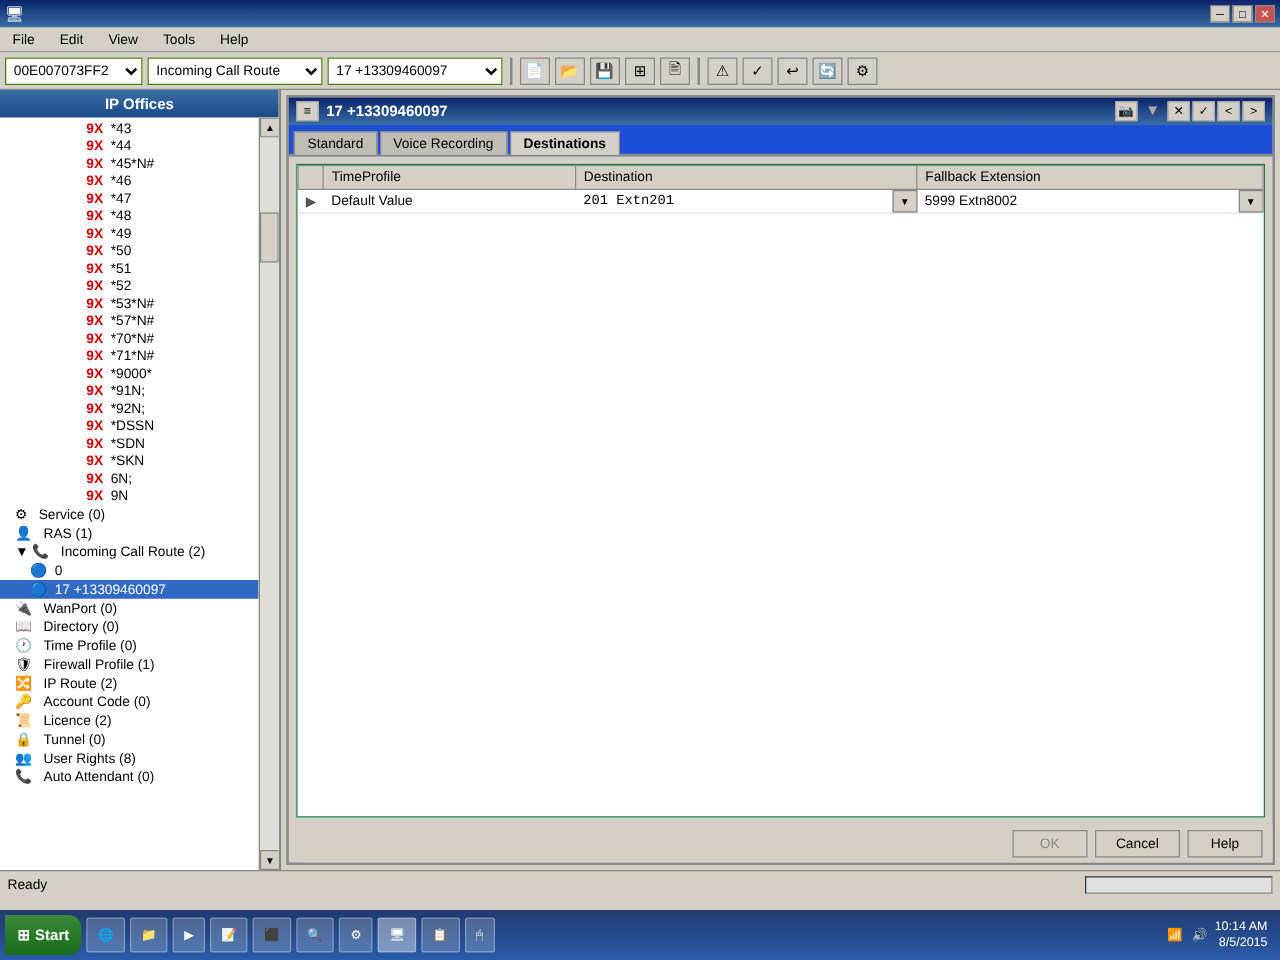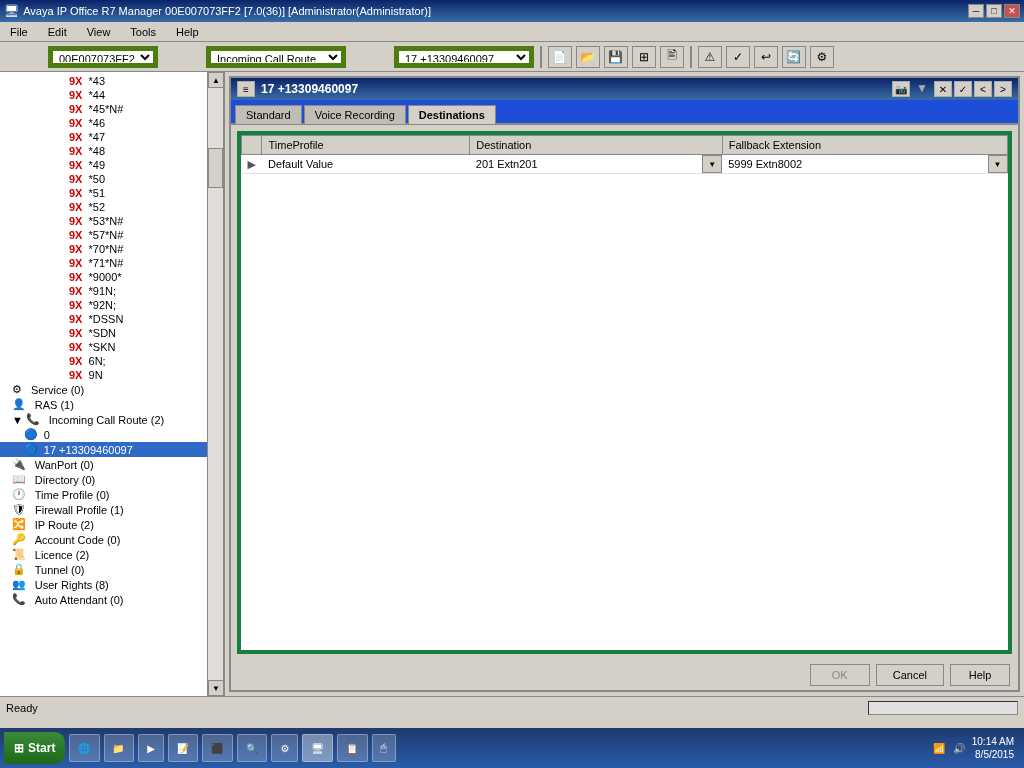--- a/index.html
+++ b/index.html
@@ -49,23 +49,22 @@
       display: flex;
       align-items: center;
       padding: 2px 4px;
       border-bottom: 1px solid #888;
       gap: 4px;
     }
     .toolbar-select {
       height: 22px;
       font-size: 11px;
       background: white;
-      border: 5px solid #4d7c0f;
+      border: 1px solid #4d7c0f;
       padding: 1px 2px;
-      margin-left: 44px;
     }
     .toolbar-btn {
       width: 24px; height: 22px;
       background: #d4d0c8;
       border: 1px solid #888;
       cursor: pointer;
       font-size: 12px;
       display: flex; align-items: center; justify-content: center;
     }
     .toolbar-sep { width: 2px; height: 22px; background: #888; margin: 0 2px; }
@@ -172,21 +171,21 @@
       background: #d4d0c8;
       font-weight: bold;
       z-index: 1;
     }
 
     
     .table-area {
       flex: 1;
       background: white;
       margin: 6px;
-      border: 4px solid #15803d;
+      border: 1px solid #15803d;
       overflow: auto;
     }
     table {
       width: 100%;
       border-collapse: collapse;
       font-size: 11px;
     }
     thead tr {
       background: #d4d0c8;
     }
@@ -333,21 +332,20 @@
       flex: 1;
       overflow: hidden;
     }
   </style>
 </head>
 <body>
 
 <div class="title-bar">
   <div class="title-bar-left">
     <span style="font-size:12px;">🖥</span>
-    <span>Avaya IP Office R7 Manager 00E007073FF2 [7.0(36)] [Administrator(Administrator)]</span>
   </div>
   <div class="title-bar-controls">
     <button class="title-bar-btn">─</button>
     <button class="title-bar-btn">□</button>
     <button class="title-bar-btn close">✕</button>
   </div>
 </div>
 
 <div class="menu-bar">
   <span class="menu-item">File</span>
@@ -377,20 +375,21 @@
   <button class="toolbar-btn" title="Warning">⚠</button>
   <button class="toolbar-btn" title="Check">✓</button>
   <button class="toolbar-btn">↩</button>
   <button class="toolbar-btn">🔄</button>
   <button class="toolbar-btn">⚙</button>
 </div>
 
 <div class="main">
 
   <div class="left-panel">
+    <div class="left-panel-header">IP Offices</div>
     <div class="tree-scroll-container">
       <div class="tree-area">
 
         <div class="tree-item level2"><span class="red-icon">9X</span>&nbsp;*43</div>
         <div class="tree-item level2"><span class="red-icon">9X</span>&nbsp;*44</div>
         <div class="tree-item level2"><span class="red-icon">9X</span>&nbsp;*45*N#</div>
         <div class="tree-item level2"><span class="red-icon">9X</span>&nbsp;*46</div>
         <div class="tree-item level2"><span class="red-icon">9X</span>&nbsp;*47</div>
         <div class="tree-item level2"><span class="red-icon">9X</span>&nbsp;*48</div>
         <div class="tree-item level2"><span class="red-icon">9X</span>&nbsp;*49</div>
@@ -500,21 +499,21 @@
               <th>Destination</th>
               <th>Fallback Extension</th>
             </tr>
           </thead>
           <tbody>
             <tr>
               <td style="color:#555; text-align:center;">▶</td>
               <td>Default Value</td>
               <td style="padding:0;">
                 <div class="destination-cell">
-                  <span style="flex:1; padding: 2px 6px;">201 Extn201</span>
+                  <span style="flex:1; padding: 2px 6px; font-family: Liberation Mono, monospace;">201 Extn201</span>
                   <div class="dest-dropdown">▼</div>
                 </div>
               </td>
               <td style="padding:0;">
                 <div class="destination-cell">
                   <span style="flex:1; padding: 2px 6px;">5999 Extn8002</span>
                   <div class="dest-dropdown">▼</div>
                 </div>
               </td>
             </tr>

